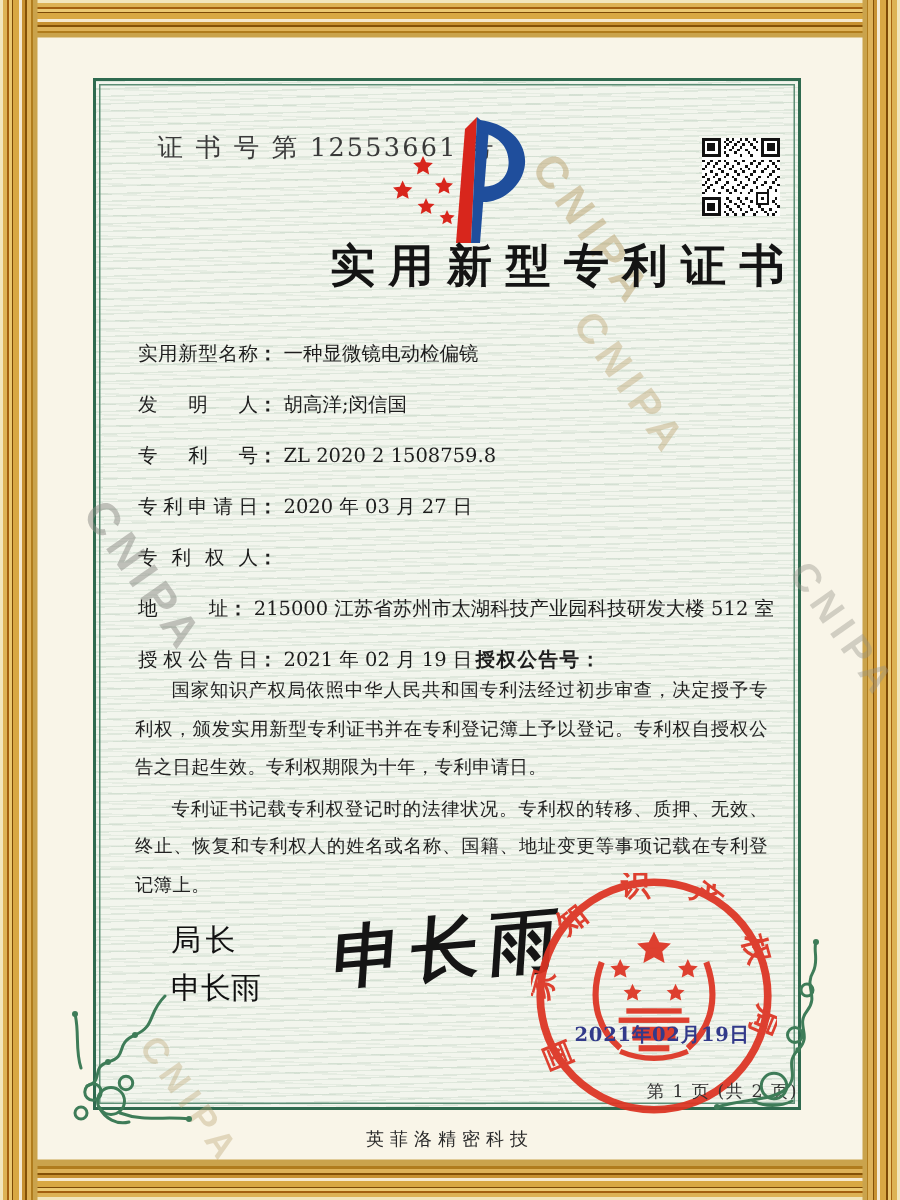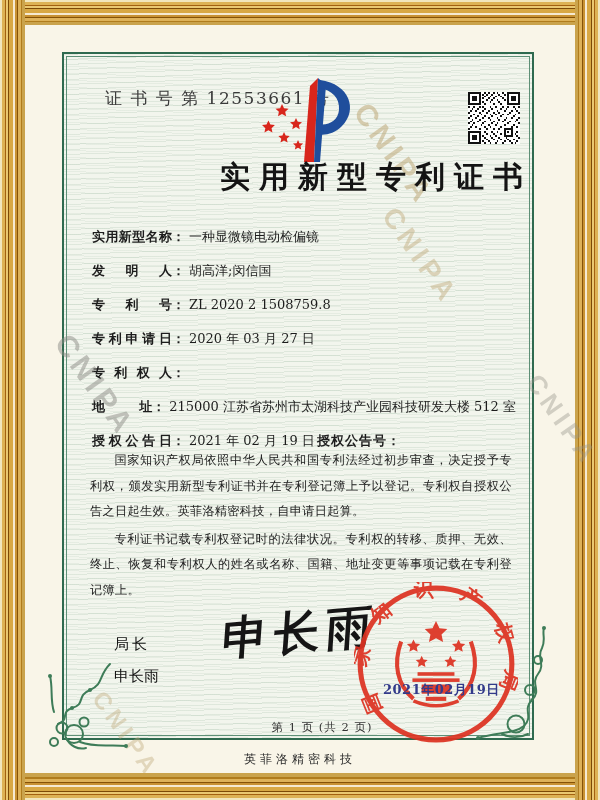--- a/index.html
+++ b/index.html
@@ -29,41 +29,41 @@
   .inner>*{position:absolute;z-index:3;}
 
   .cert-number{left:41px;top:33px;font-size:17px;letter-spacing:1.5px;color:#3a3a3a;}
   .qr{left:404px;top:38px;width:52px;height:52px;}
   .logo{left:190px;top:16px;width:104px;height:96px;}
   .title{left:0;right:0;top:103px;text-align:right;font-size:30px;font-weight:700;
          letter-spacing:9px;color:#141414;}
 
   .fields{left:28px;top:172px;width:424px;font-size:13px;}
   .frow{display:flex;line-height:21px;margin-bottom:13px;white-space:nowrap;}
-  .flabel{display:inline-block;width:80px;text-align:justify;text-align-last:justify;font-weight:700;}
+  .flabel{display:inline-block;width:80px;text-align:justify;text-align-last:justify;font-weight:400;}
   .fcolon{font-weight:600;margin-right:4px;}
   .fvalue{font-weight:400;}
   .frow-last .fvalue{width:128px;}
   .flabel2{font-weight:600;letter-spacing:1px;}
 
   .body-text{left:26px;top:394px;width:422px;font-size:12.2px;line-height:25.5px;
              text-align:justify;color:#222;}
   .body-text p{margin:0 0 2px 0;text-indent:2em;letter-spacing:.3px;}
 
-  .signer{left:50px;top:574px;font-size:15px;line-height:32px;color:#111;}
+  .signer{left:50px;top:556px;font-size:20px;line-height:32px;color:#111;}
   .signer .role{letter-spacing:3px;}
   .autograph{left:158px;top:548px;font-size:46px;font-weight:600;color:#151515;
              letter-spacing:6px;transform:rotate(-5deg) skewX(-9deg);
              font-family:"DejaVu Serif",serif;}
 
   .seal{left:290px;top:528px;width:164px;height:164px;opacity:.93;}
   .seal-date{left:303px;top:627px;width:150px;font-size:13px;font-weight:700;
              color:#323a8a;letter-spacing:.5px;z-index:4;padding-left:16px;}
 
-  .page-indicator{left:0;right:0;top:666px;text-align:center;font-size:11.5px;color:#333;letter-spacing:1px;margin-left:48px;}
+  .page-indicator{left:0;right:0;top:666px;text-align:right;font-size:11.5px;color:#333;letter-spacing:1px;margin-left:48px;}
 
   .wm{position:absolute;font-family:"Liberation Sans",sans-serif;font-weight:700;
       transform:translate(-50%,-50%) rotate(55deg);letter-spacing:5px;pointer-events:none;white-space:nowrap;}
   .wm-a{left:330px;top:100px;font-size:30px;color:rgba(190,168,120,.55);z-index:2;}
   .wm-b{left:356px;top:202px;font-size:28px;color:rgba(190,168,120,.45);z-index:2;}
   .wm-c{left:62px;top:680px;font-size:24px;color:rgba(190,168,120,.40);z-index:2;}
   .wm-frame1{left:95px;top:385px;font-size:30px;color:rgba(140,140,133,.50);z-index:6;}
   .wm-frame2{left:562px;top:420px;font-size:26px;color:rgba(150,148,138,.40);z-index:6;}
 
   .flourish{position:absolute;z-index:3;}
@@ -160,21 +160,21 @@
       <div class="frow frow-last">
         <span class="flabel">授权公告日</span>
           <span class="fcolon">：</span>
         <span class="fvalue">2021 年 02 月 19 日</span>
         <span class="flabel2">授权公告号</span>
           <span class="fcolon">：</span>
       </div>
     </div>
 
     <div class="body-text">
-      <p>国家知识产权局依照中华人民共和国专利法经过初步审查，决定授予专利权，颁发实用新型专利证书并在专利登记簿上予以登记。专利权自授权公告之日起生效。英菲洛精密科技，自申请日起算。</p>
+      <p>国家知识产权局依照中华人民共和国专利法经过初步审查，决定授予专利权，颁发实用新型专利证书并在专利登记簿上予以登记。专利权自授权公告之日起生效。专利权期限为十年，专利申请日。</p>
       <p>专利证书记载专利权登记时的法律状况。专利权的转移、质押、无效、终止、恢复和专利权人的姓名或名称、国籍、地址变更等事项记载在专利登记簿上。</p>
     </div>
 
     <div class="signer">
       <div class="role">局长</div>
       <div class="name">申长雨</div>
     </div>
     <div class="autograph">申长雨</div>
 
     <svg class="seal" viewBox="0 0 160 160">

